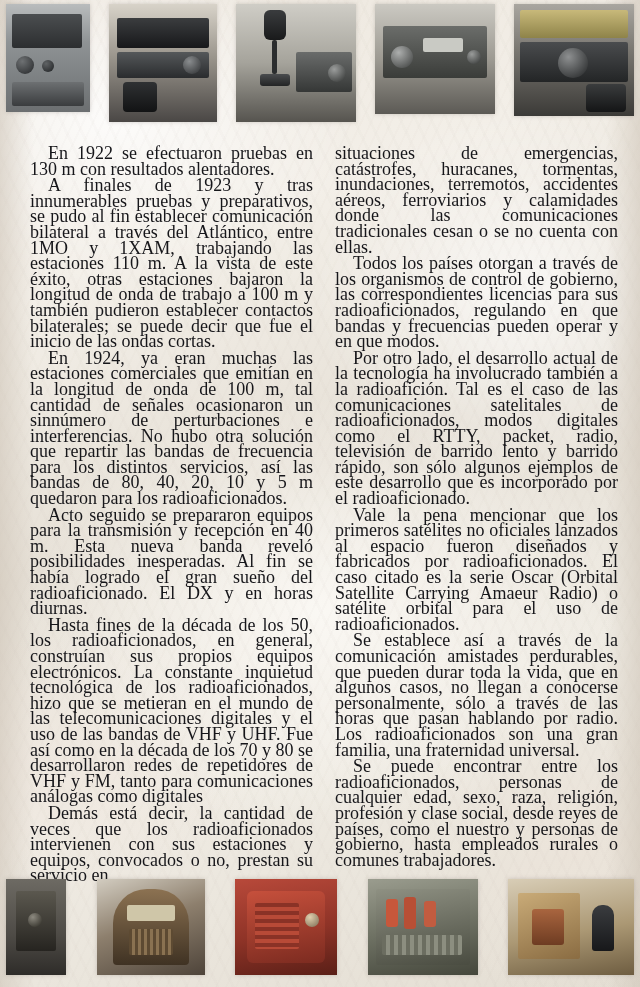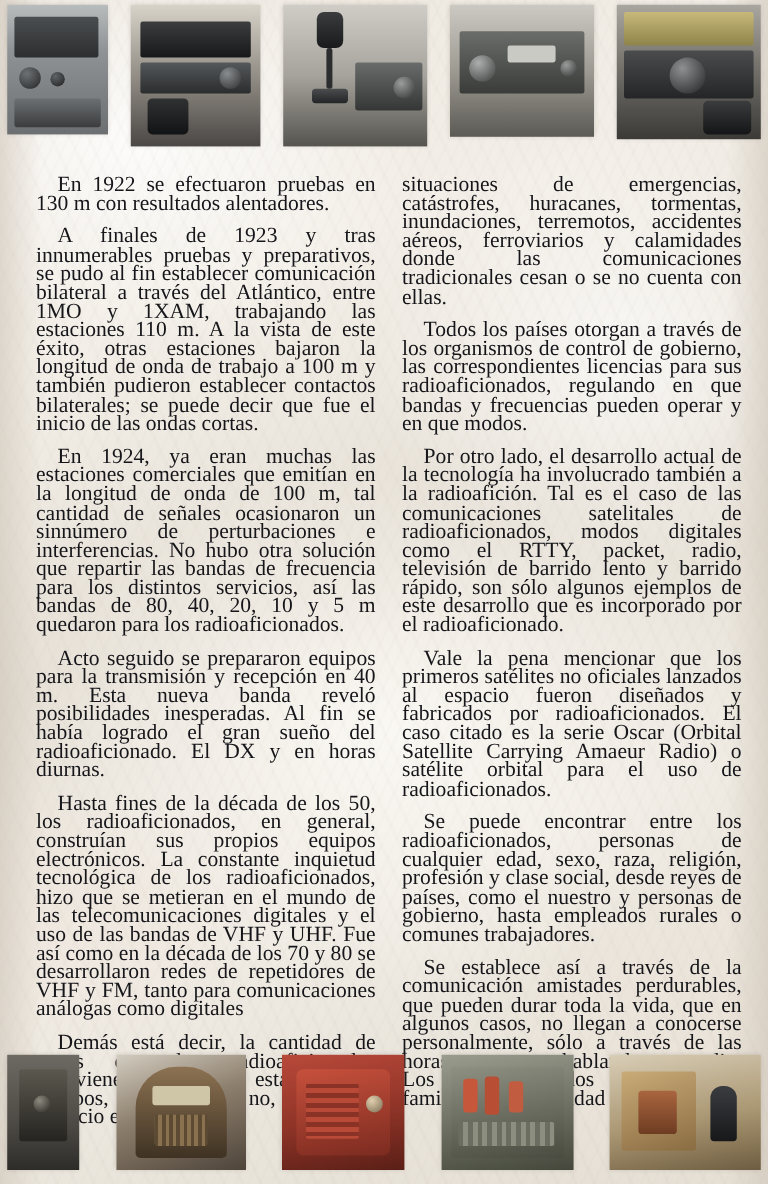--- a/index.html
+++ b/index.html
@@ -115,21 +115,21 @@
     line-height: 15.6px;
     color: #16161a;
     text-align: justify;
     text-justify: inter-word;
     hyphens: manual;
   }
   .col p {
     margin: 0 0 0 0;
     text-indent: 18px;
   }
-  .col p + p { margin-top: 12px; }
+  .col p + p { margin-top: 1px; }
 </style>
 </head>
 <body>
 
 <div class="page"></div>
 <div class="texture"></div>
 <div class="edge-left"></div>
 <div class="edge-right"></div>
 
 <div class="photo-strip-top">
@@ -180,22 +180,22 @@
     <p>Acto seguido se prepararon equipos para la transmisión y recepción en 40 m. Esta nueva banda reveló posibilidades inesperadas. Al fin se había logrado el gran sueño del radioaficionado. El DX y en horas diurnas.</p>
     <p>Hasta fines de la década de los 50, los radioaficionados, en general, construían sus propios equipos electrónicos. La constante inquietud tecnológica de los radioaficionados, hizo que se metieran en el mundo de las telecomunicaciones digitales y el uso de las bandas de VHF y UHF. Fue así como en la década de los 70 y 80 se desarrollaron redes de repetidores de VHF y FM, tanto para comunicaciones análogas como digitales</p>
     <p>Demás está decir, la cantidad de veces que los radioaficionados intervienen con sus estaciones y equipos, convocados o no, prestan su servicio en</p>
   </div>
 
   <div class="col">
     <p style="text-indent:0">situaciones de emergencias, catástrofes, huracanes, tormentas, inundaciones, terremotos, accidentes aéreos, ferroviarios y calamidades donde las comunicaciones tradicionales cesan o se no cuenta con ellas.</p>
     <p>Todos los países otorgan a través de los organismos de control de gobierno, las correspondientes licencias para sus radioaficionados, regulando en que bandas y frecuencias pueden operar y en que modos.</p>
     <p>Por otro lado, el desarrollo actual de la tecnología ha involucrado también a la radioafición. Tal es el caso de las comunicaciones satelitales de radioaficionados, modos digitales como el RTTY, packet, radio, televisión de barrido lento y barrido rápido, son sólo algunos ejemplos de este desarrollo que es incorporado por el radioaficionado.</p>
     <p>Vale la pena mencionar que los primeros satélites no oficiales lanzados al espacio fueron diseñados y fabricados por radioaficionados. El caso citado es la serie Oscar (Orbital Satellite Carrying Amaeur Radio) o satélite orbital para el uso de radioaficionados.</p>
+    <p>Se establece así a través de la comunicación amistades perdurables, que pueden durar toda la vida, que en algunos casos, no llegan a conocerse personalmente, sólo a través de las horas que pasan hablando por radio. Los radioaficionados son una gran familia, una fraternidad universal.</p>
     <p>Se puede encontrar entre los radioaficionados, personas de cualquier edad, sexo, raza, religión, profesión y clase social, desde reyes de países, como el nuestro y personas de gobierno, hasta empleados rurales o comunes trabajadores.</p>
-    <p>Se establece así a través de la comunicación amistades perdurables, que pueden durar toda la vida, que en algunos casos, no llegan a conocerse personalmente, sólo a través de las horas que pasan hablando por radio. Los radioaficionados son una gran familia, una fraternidad universal.</p>
   </div>
 </div>
 
 <div class="photo-strip-bottom">
 
   <div class="photo bph-1">
     <div class="gadget" style="left:10px;top:12px;width:40px;height:60px;background:linear-gradient(180deg,#5b584f,#262420);"></div>
     <div class="knob" style="left:22px;top:34px;width:14px;height:14px;background:radial-gradient(circle at 35% 30%,#8d8a80,#28261f);"></div>
   </div>
 

